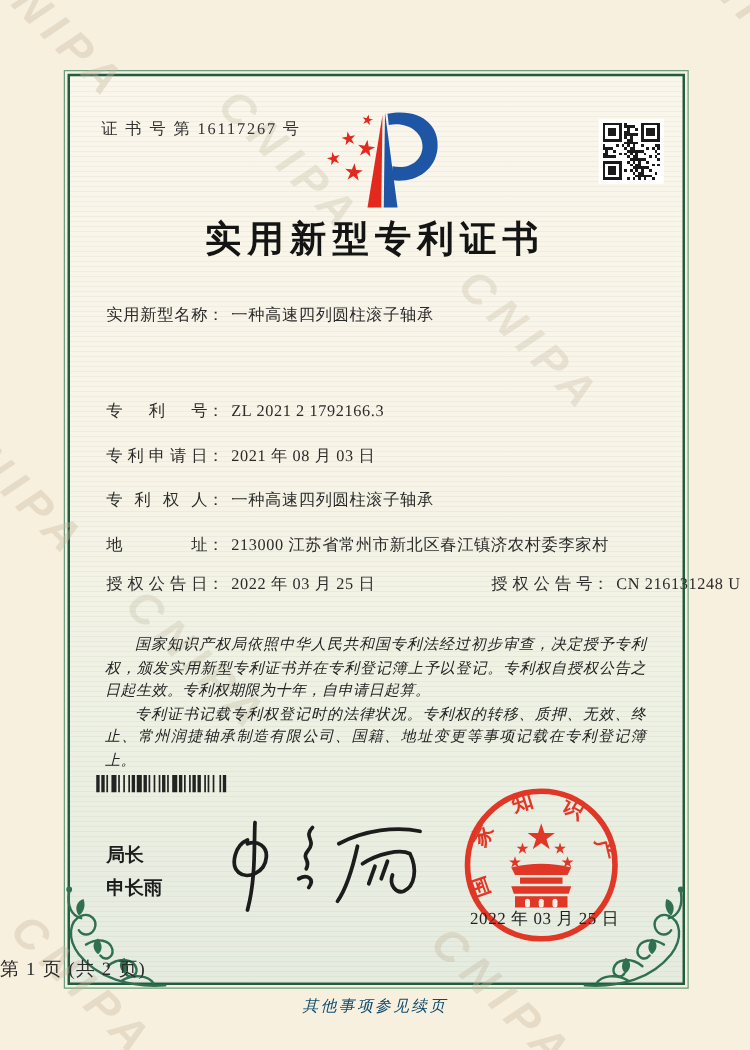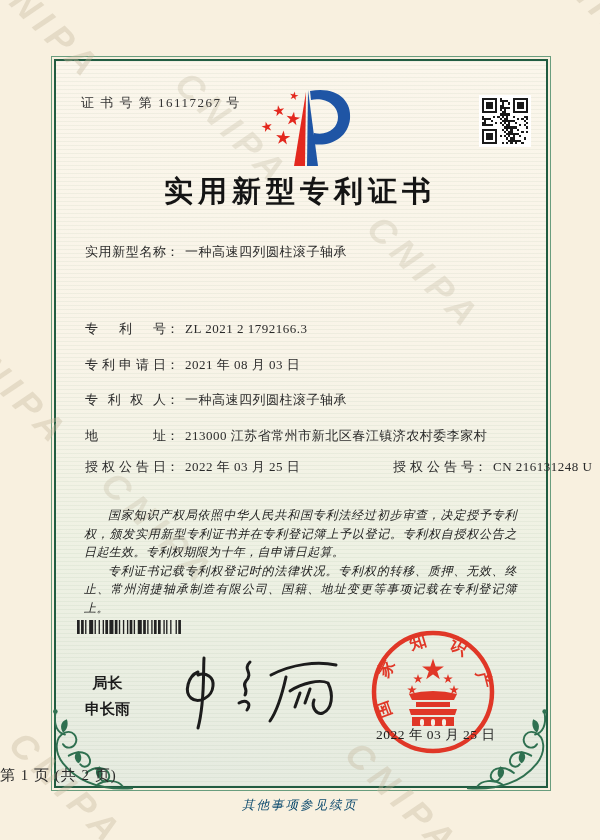--- a/index.html
+++ b/index.html
@@ -51,22 +51,22 @@
   .grant-right{position:absolute;left:308px;top:0;}
   .paras{
     position:absolute;left:84px;top:506px;width:433px;
     font-size:12px;line-height:18.5px;text-align:justify;
     font-style:italic;letter-spacing:0.4px;color:#222;
   }
   .paras p{margin:0;text-indent:2em;}
   .barcode{position:absolute;left:75px;top:620px;width:150px;height:14px;}
   .signer{
     position:absolute;left:85px;top:672px;
-    font-family:Liberation Mono, monospace;
-    font-weight:bold;font-size:15px;color:#1d1d1d;line-height:26px;text-align:center;
+    font-family:Liberation Sans, sans-serif;
+    font-weight:bold;font-size:15px;color:#1d1d1d;line-height:26px;
   }
   .signature{position:absolute;left:176px;top:650px;width:168px;height:86px;}
   .seal{position:absolute;left:369px;top:628px;width:128px;height:128px;opacity:0.92;}
   .seal-date{
     position:absolute;left:376px;top:726px;font-size:13.5px;letter-spacing:0.5px;color:#222;
     z-index:4;white-space:nowrap;
   }
   .page-note{
     position:absolute;left:0;top:766px;width:100%;
     font-size:15px;color:#2b2b2b;letter-spacing:1px;

